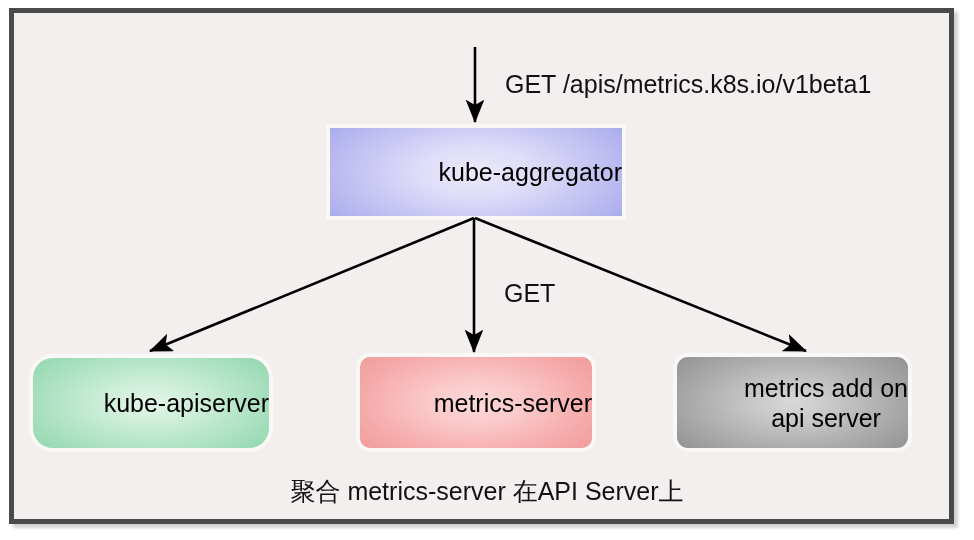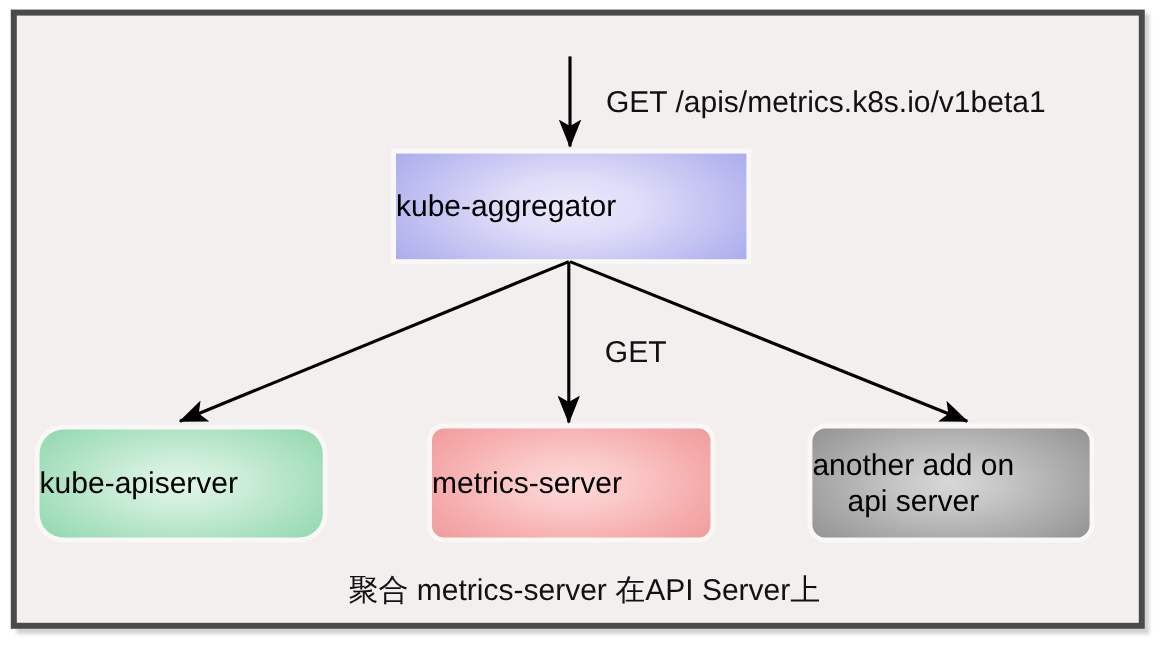--- a/index.html
+++ b/index.html
@@ -41,21 +41,21 @@
     top: 0;
     width: 974px;
     height: 540px;
     pointer-events: none;
   }
 
   .node {
     position: absolute;
     display: flex;
     align-items: center;
-    justify-content: flex-start;
+    justify-content: flex-end;
     text-align: center;
     color: #000000;
     box-sizing: border-box;
     white-space: pre-line;
   }
 
   
   #node-kube-aggregator {
     left: 330px;
     top: 128px;
@@ -145,21 +145,21 @@
 
   <div class="node leaf" id="node-kube-apiserver">
     <span>kube-apiserver</span>
   </div>
 
   <div class="node leaf" id="node-metrics-server">
     <span>metrics-server</span>
   </div>
 
   <div class="node leaf" id="node-another-addon">
-    <span>another add on
+    <span>metrics add on
 api server</span>
   </div>
 
   <svg id="overlay" viewBox="0 0 974 540">
     <defs>
       <marker id="arrowhead" markerWidth="10" markerHeight="10" refX="8.6" refY="3.6" orient="auto" markerUnits="strokeWidth">
         <path d="M0,0 L9,3.6 L0,7.2 L2.1,3.6 Z" fill="#000000"></path>
       </marker>
     </defs>
 

